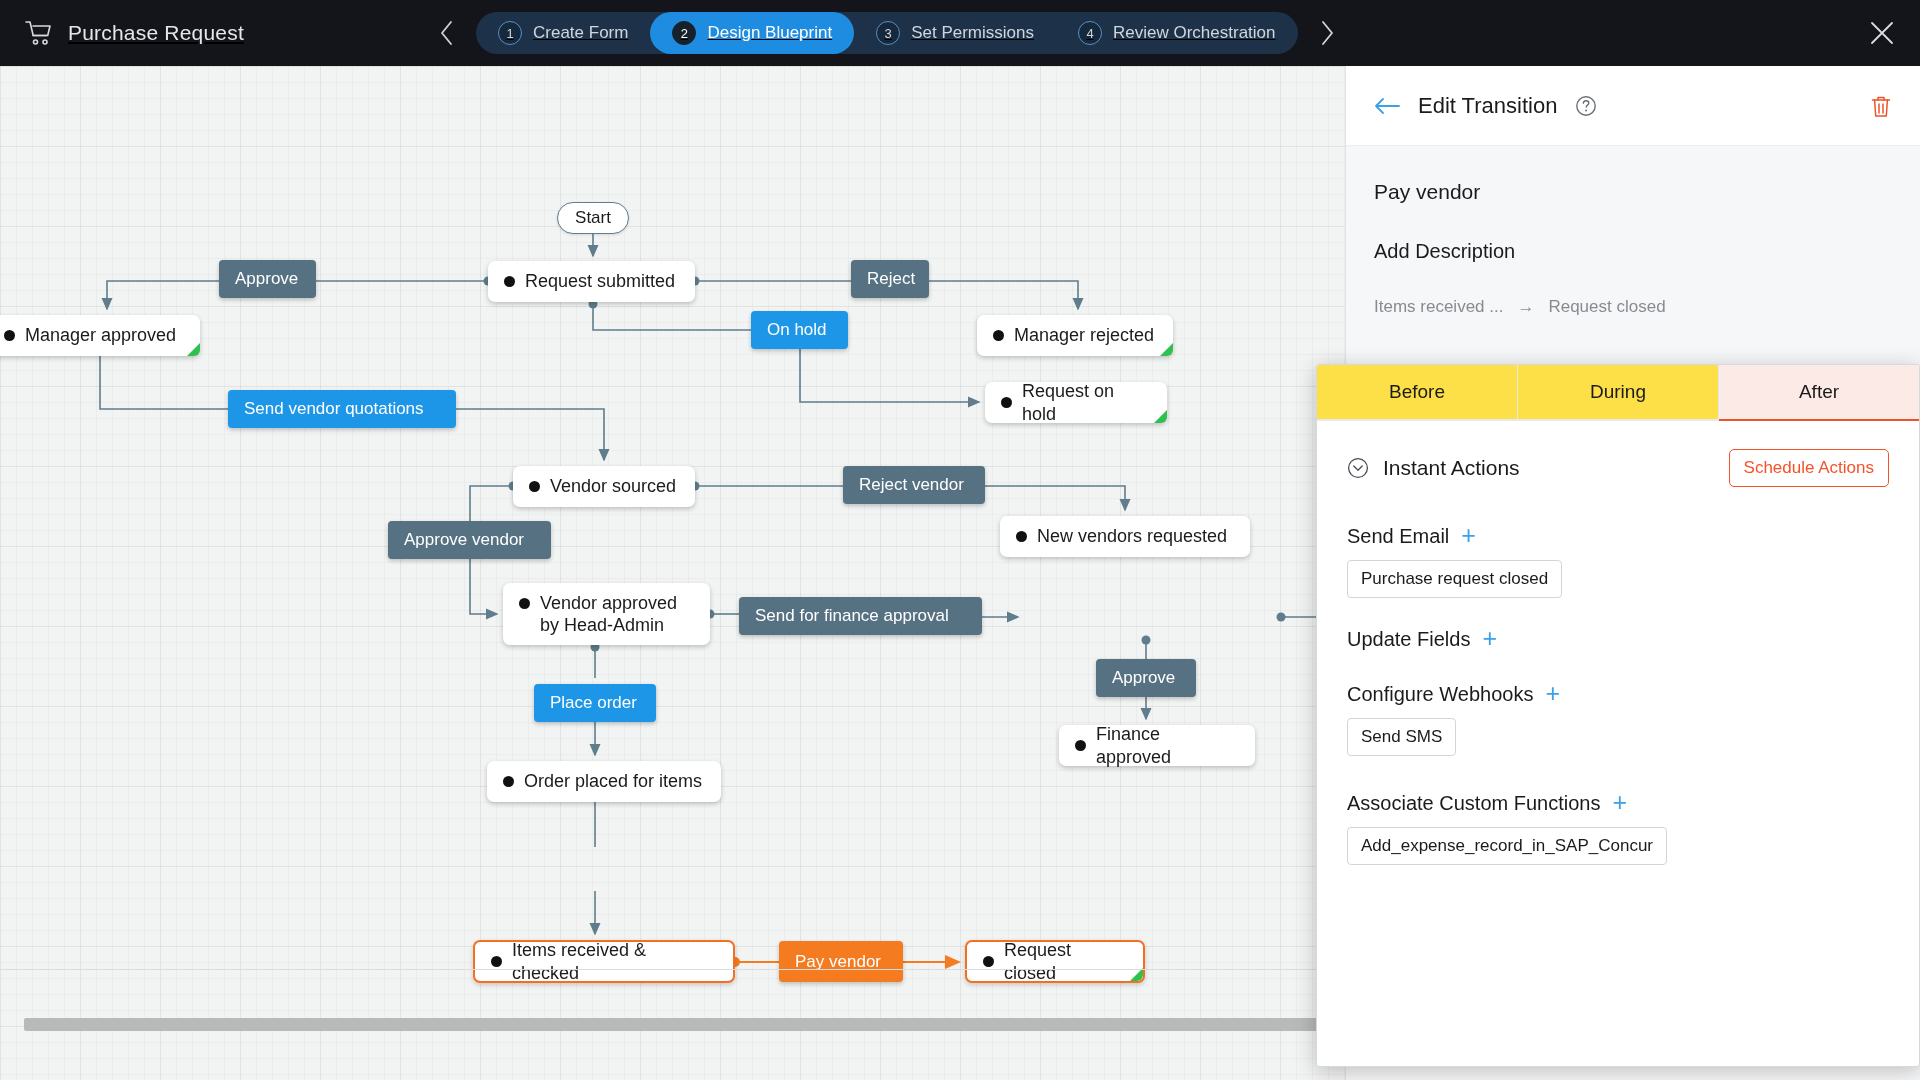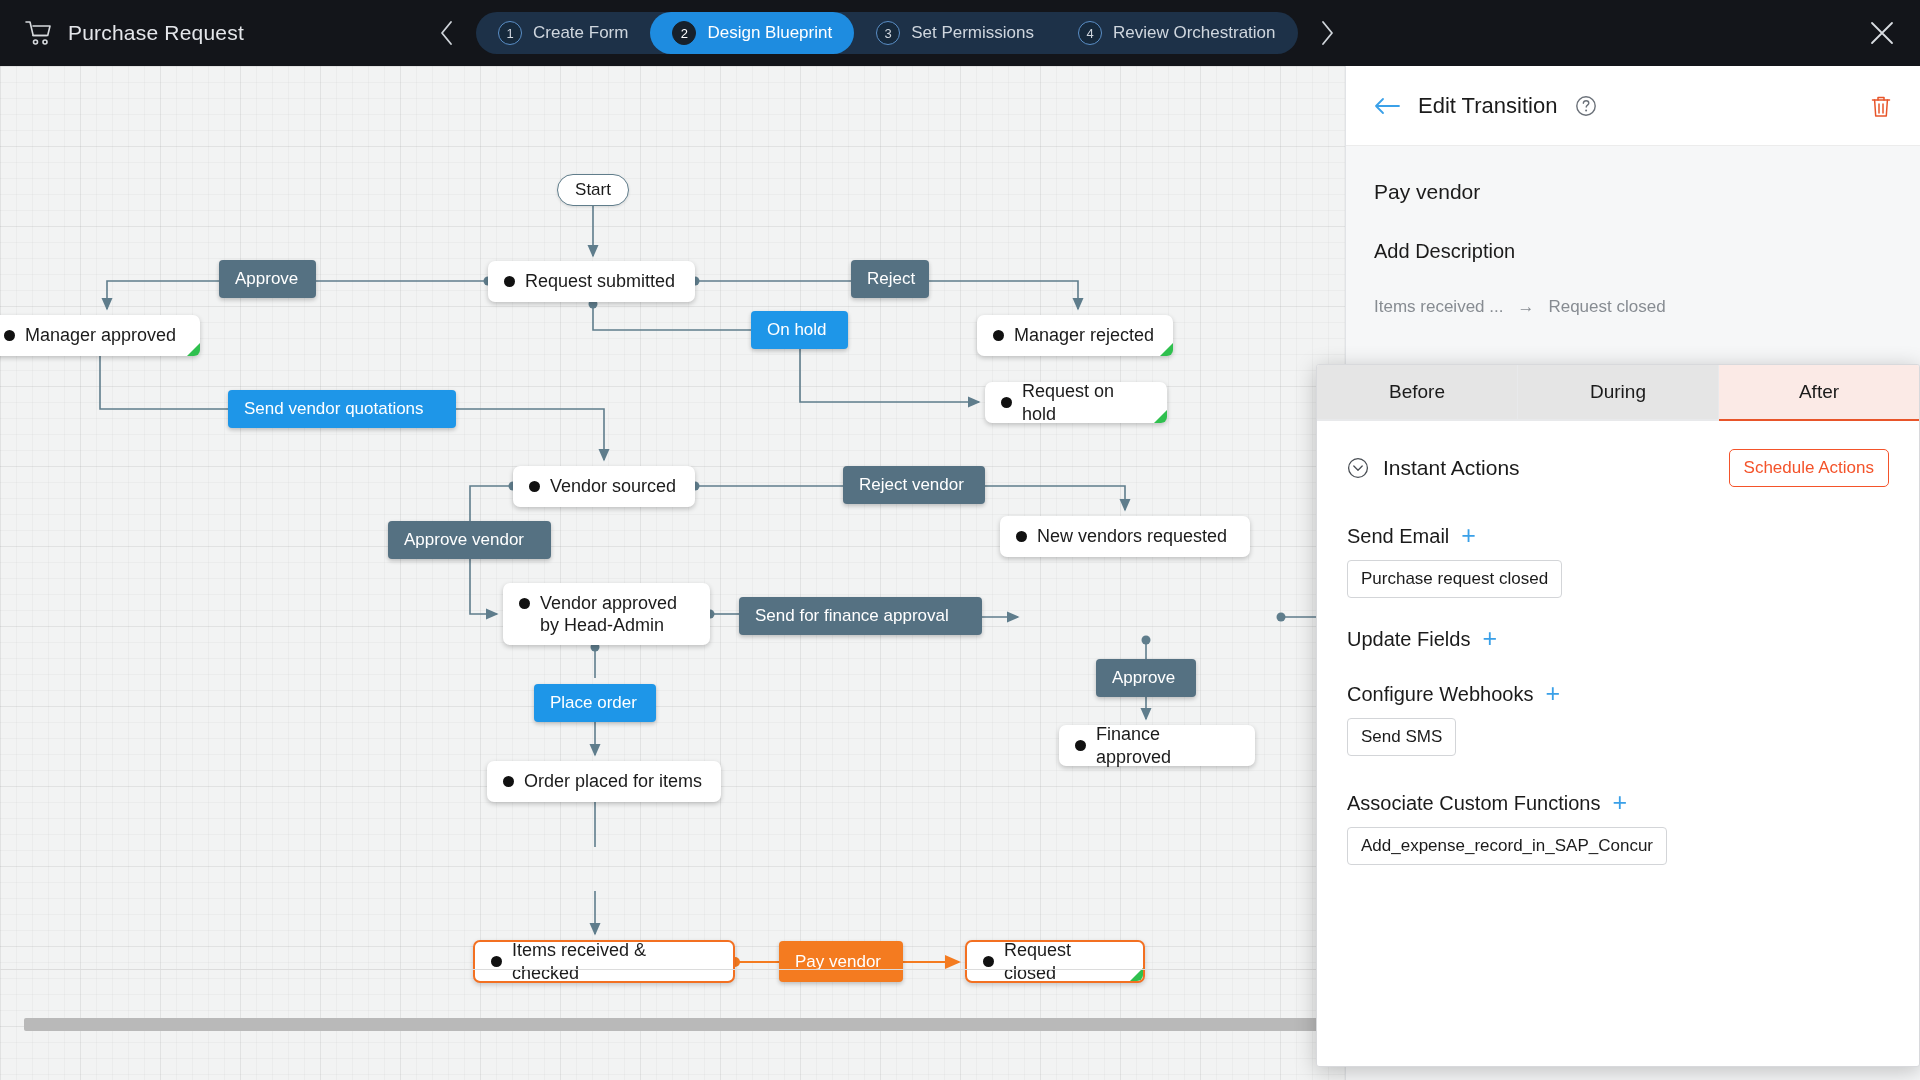--- a/index.html
+++ b/index.html
@@ -6,21 +6,21 @@
   html,body { width:1920px; height:1080px; overflow:hidden; }
   body {
     font-family: "Liberation Sans", sans-serif;
     background:#ffffff;
     -webkit-font-smoothing:antialiased;
   }
 
   
   #topbar {
     position:absolute; left:0; top:0; width:1920px; height:66px;
-    background:#13151a; display:flex; align-items:center;
+    background:#13151a; display:flex; align-items:center;text-decoration:underline;
   }
   #brand { display:flex; align-items:center; gap:14px; padding-left:24px; min-width:430px; }
   #cart-icon { width:30px; height:28px; }
   #brand-title { color:#e4e6ea; font-size:21px; letter-spacing:.2px; }
 
   #stepnav { display:flex; align-items:center; gap:12px; }
   .navarrow {
     width:34px;height:34px;display:flex;align-items:center;justify-content:center;
     cursor:pointer;
   }
@@ -84,20 +84,21 @@
     border-bottom-right-radius:6px;
   }
   .node.sel .gcorner { border-bottom-color:#2fc04e; }
 
   .startnode {
     position:absolute; background:#ffffff; border:1.5px solid #607d8b;
     border-radius:22px; height:32px; padding:0 18px;
     display:flex;align-items:center;justify-content:center;
     font-size:17px; color:#1b1b1b; cursor:pointer;
     box-shadow:0 1px 3px rgba(0,0,0,.12);
+    margin-top:28px;
   }
 
   .trans {
     position:absolute; border-radius:4px; color:#ffffff;
     display:flex;align-items:center;
     font-size:17px; padding:0 16px; cursor:pointer;
     box-shadow:0 2px 4px rgba(0,0,0,.22);
     white-space:nowrap;
   }
   .trans.grey { background:#557182; }
@@ -128,21 +129,21 @@
   #actionpanel {
     position:absolute; left:1316px; top:364px; width:604px; height:703px;
     background:#ffffff; border:1px solid #d8d9dc;
     border-radius:3px;
     box-shadow:0 4px 22px rgba(0,0,0,.23);
     overflow:hidden;
   }
   #ap-tabs { display:flex; height:56px; border-bottom:2px solid #e8e9eb; }
   .ap-tab {
     flex:1; display:flex;align-items:center;justify-content:center;
-    font-size:19px; color:#1b1b1b; cursor:pointer; background:#e5e5e5;
+    font-size:19px; color:#1b1b1b; cursor:pointer; background:#fde047;
     border-right:1px solid #e8e9eb; position:relative;
   }
   .ap-tab:last-child { border-right:none; }
   .ap-tab.active { background:#fbeae6; }
   .ap-tab.active::after {
     content:""; position:absolute; left:0; right:0; bottom:-2px; height:2px; background:#e8552a;
   }
 
   #ap-body { padding:28px 30px 0 30px; }
   #ap-instant-row { display:flex; align-items:center; justify-content:space-between; margin-bottom:36px; }

